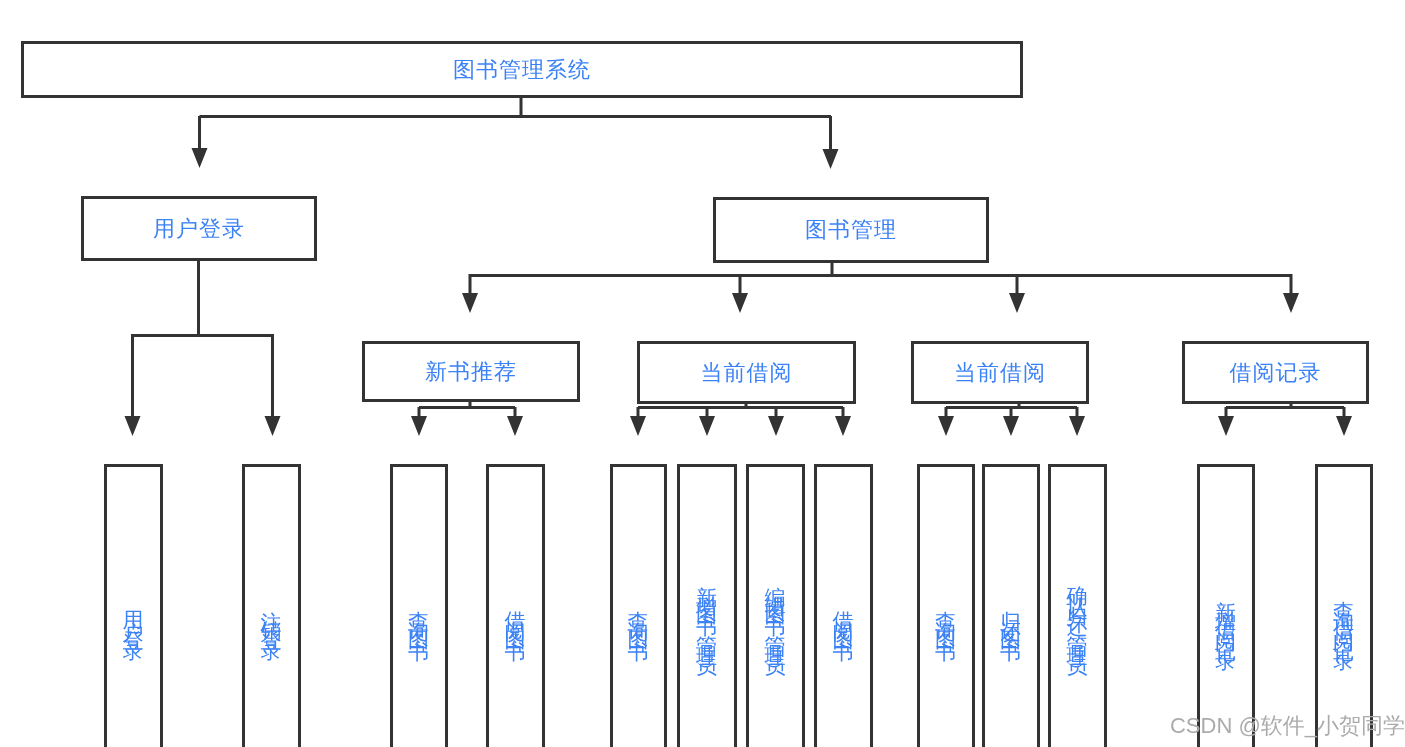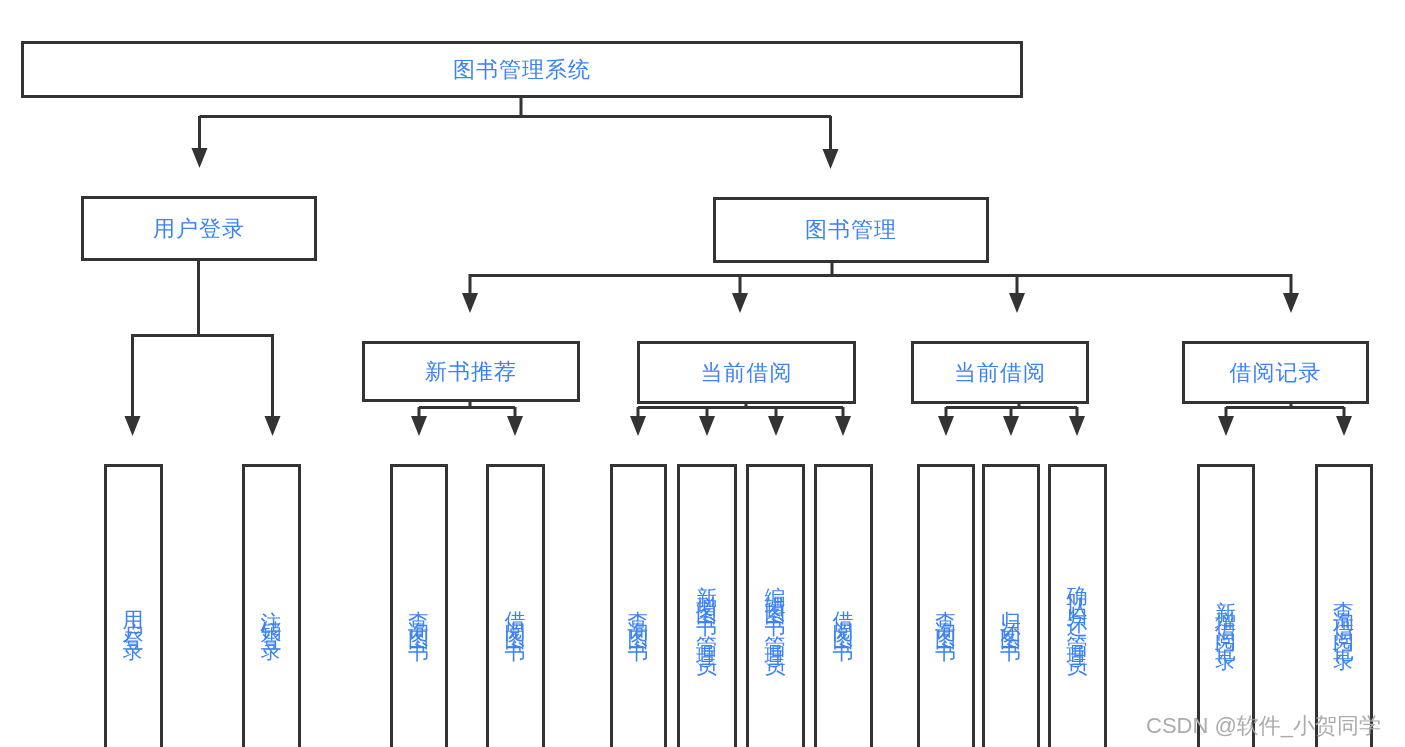--- a/index.html
+++ b/index.html
@@ -12,21 +12,21 @@
     position:absolute;background:#ffffff;border:3px solid #333333;
     box-sizing:border-box;display:flex;align-items:center;justify-content:center;
     color:#3b82f6;font-size:22px;letter-spacing:1px;text-align:center;z-index:2;margin-top:28px;
   }
   .vbox{
     writing-mode:vertical-rl;text-orientation:mixed;
     font-size:21px;letter-spacing:10px;line-height:1;
   }
   .watermark{
     position:absolute;z-index:3;color:#ababab;font-size:22px;
-    white-space:nowrap;
+    white-space:nowrap;text-align:right;
   }
 </style>
 </head>
 <body>
 
 <div class="stage">
 
   <svg class="connectors" width="1405" height="747" viewBox="0 0 1405 747">
     <path fill="none" stroke="#333333" stroke-width="3" d="M521 70 V117
          M199.5 116.5 H831

